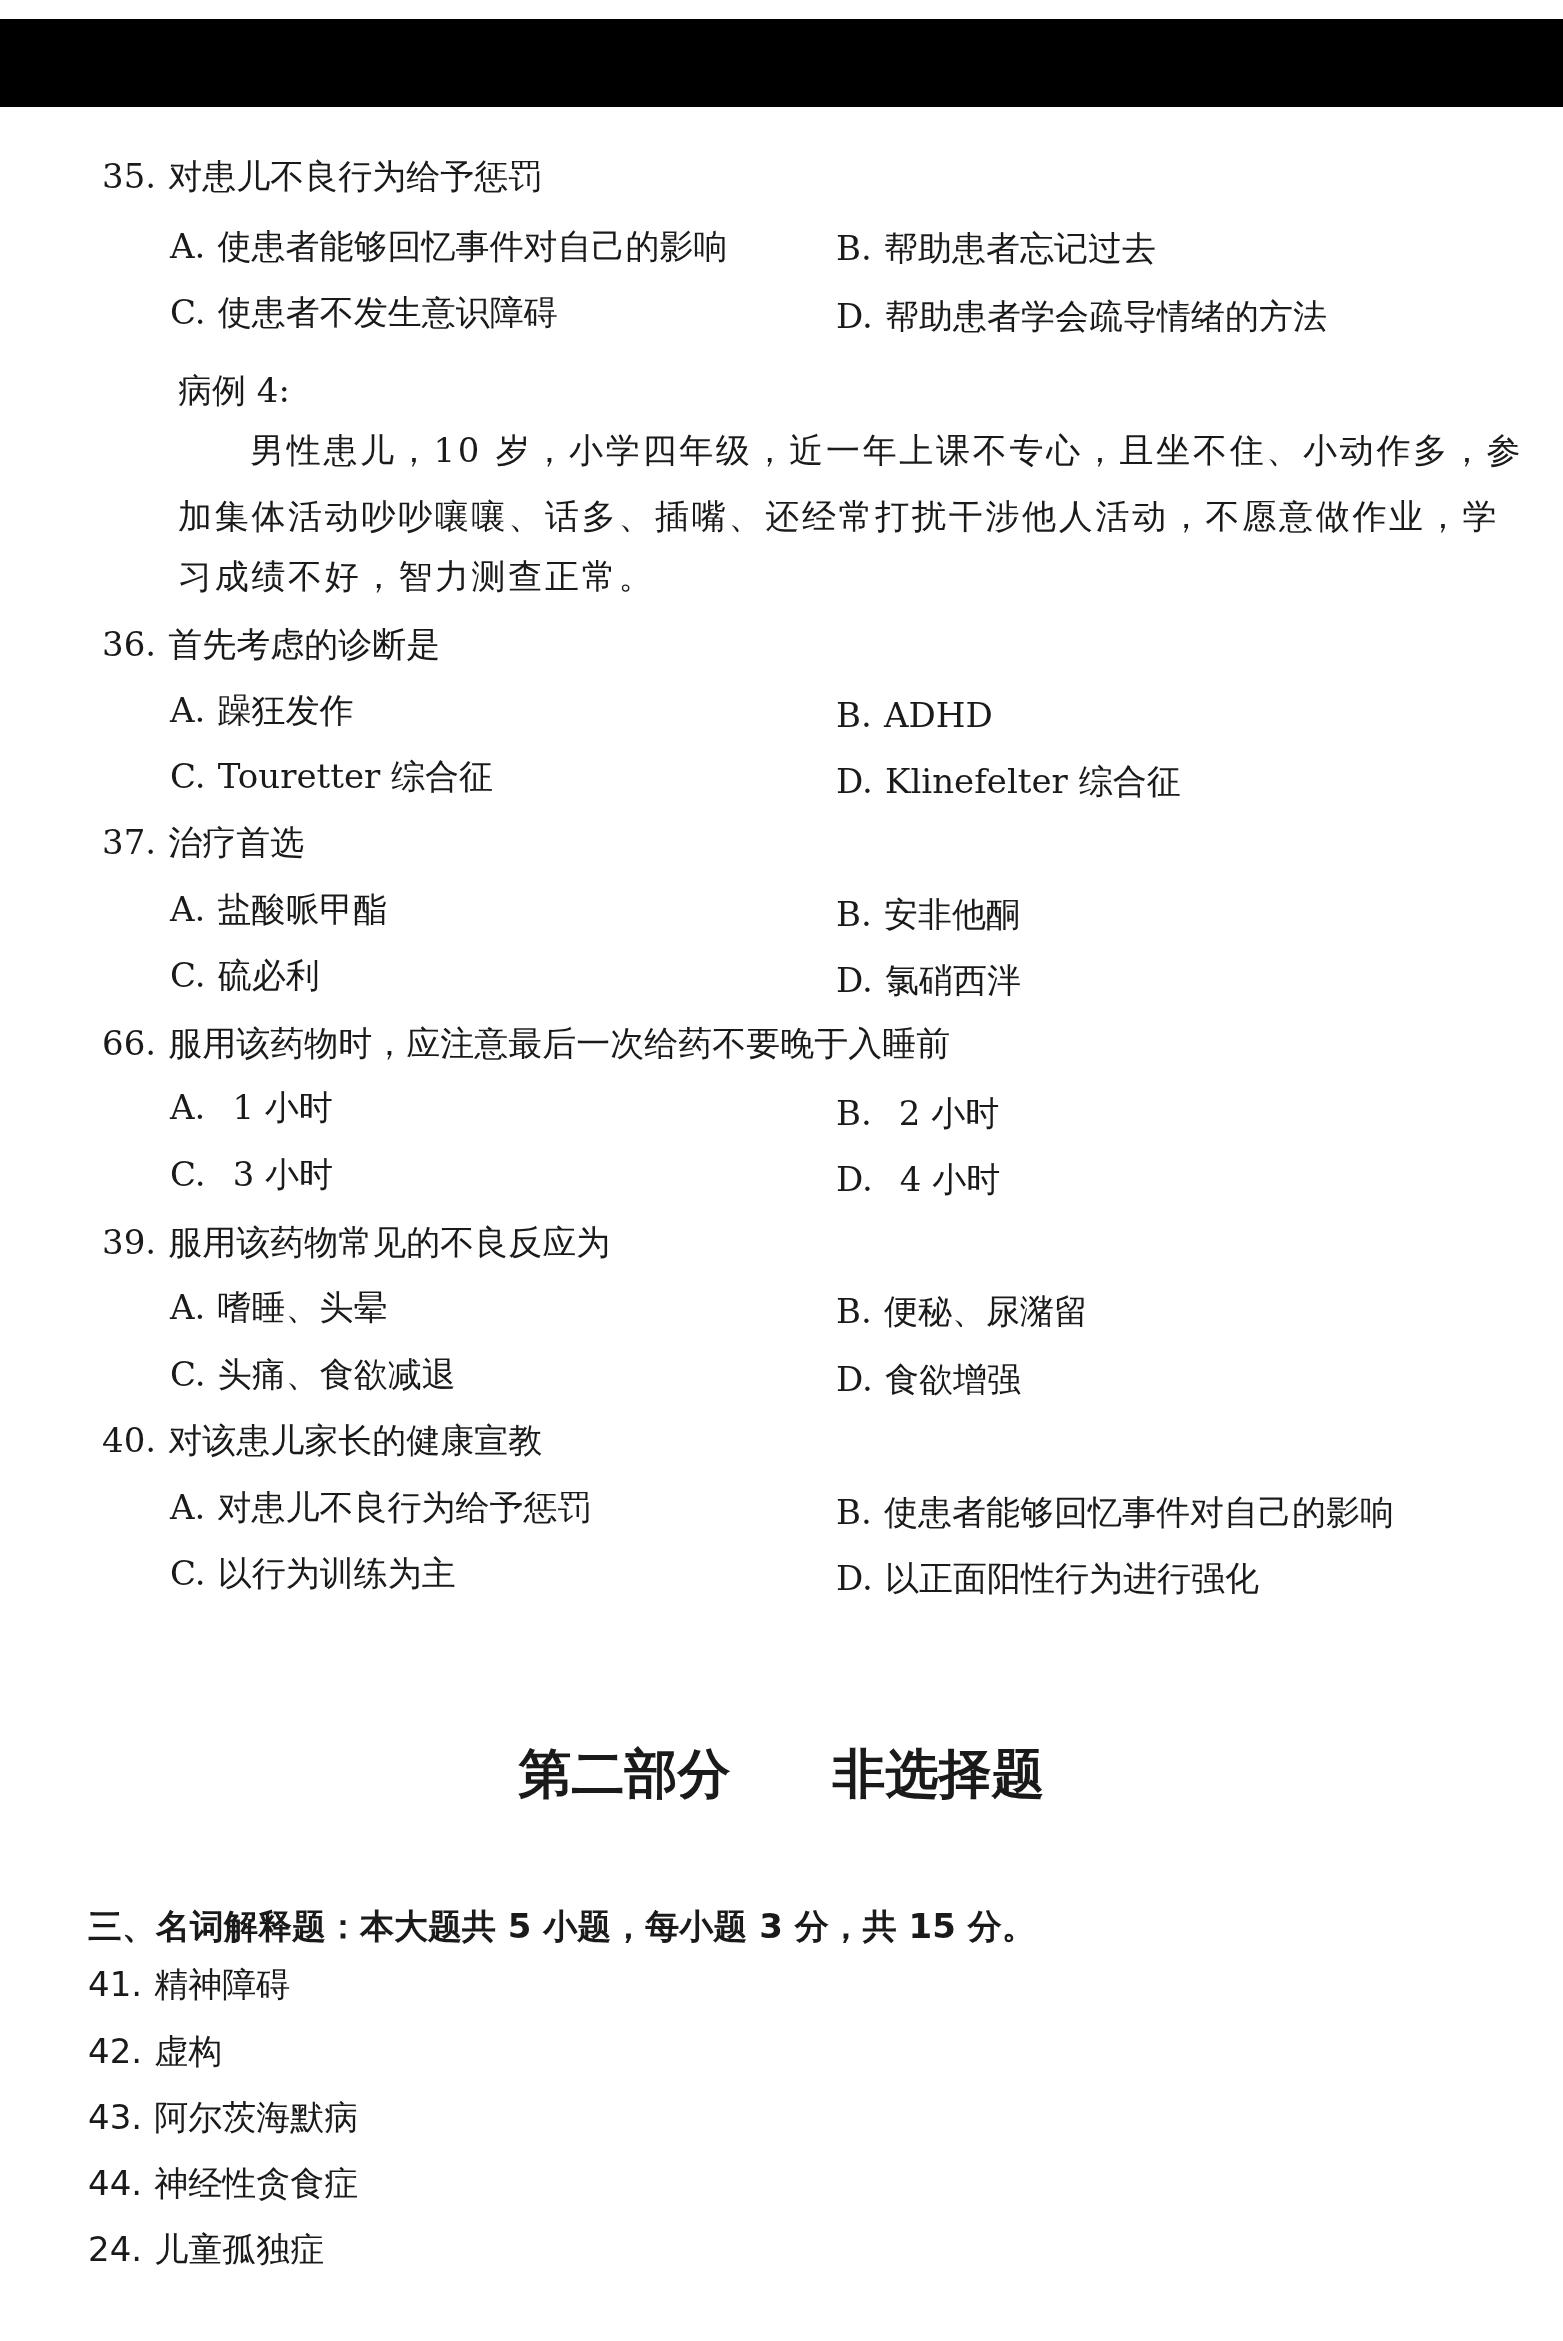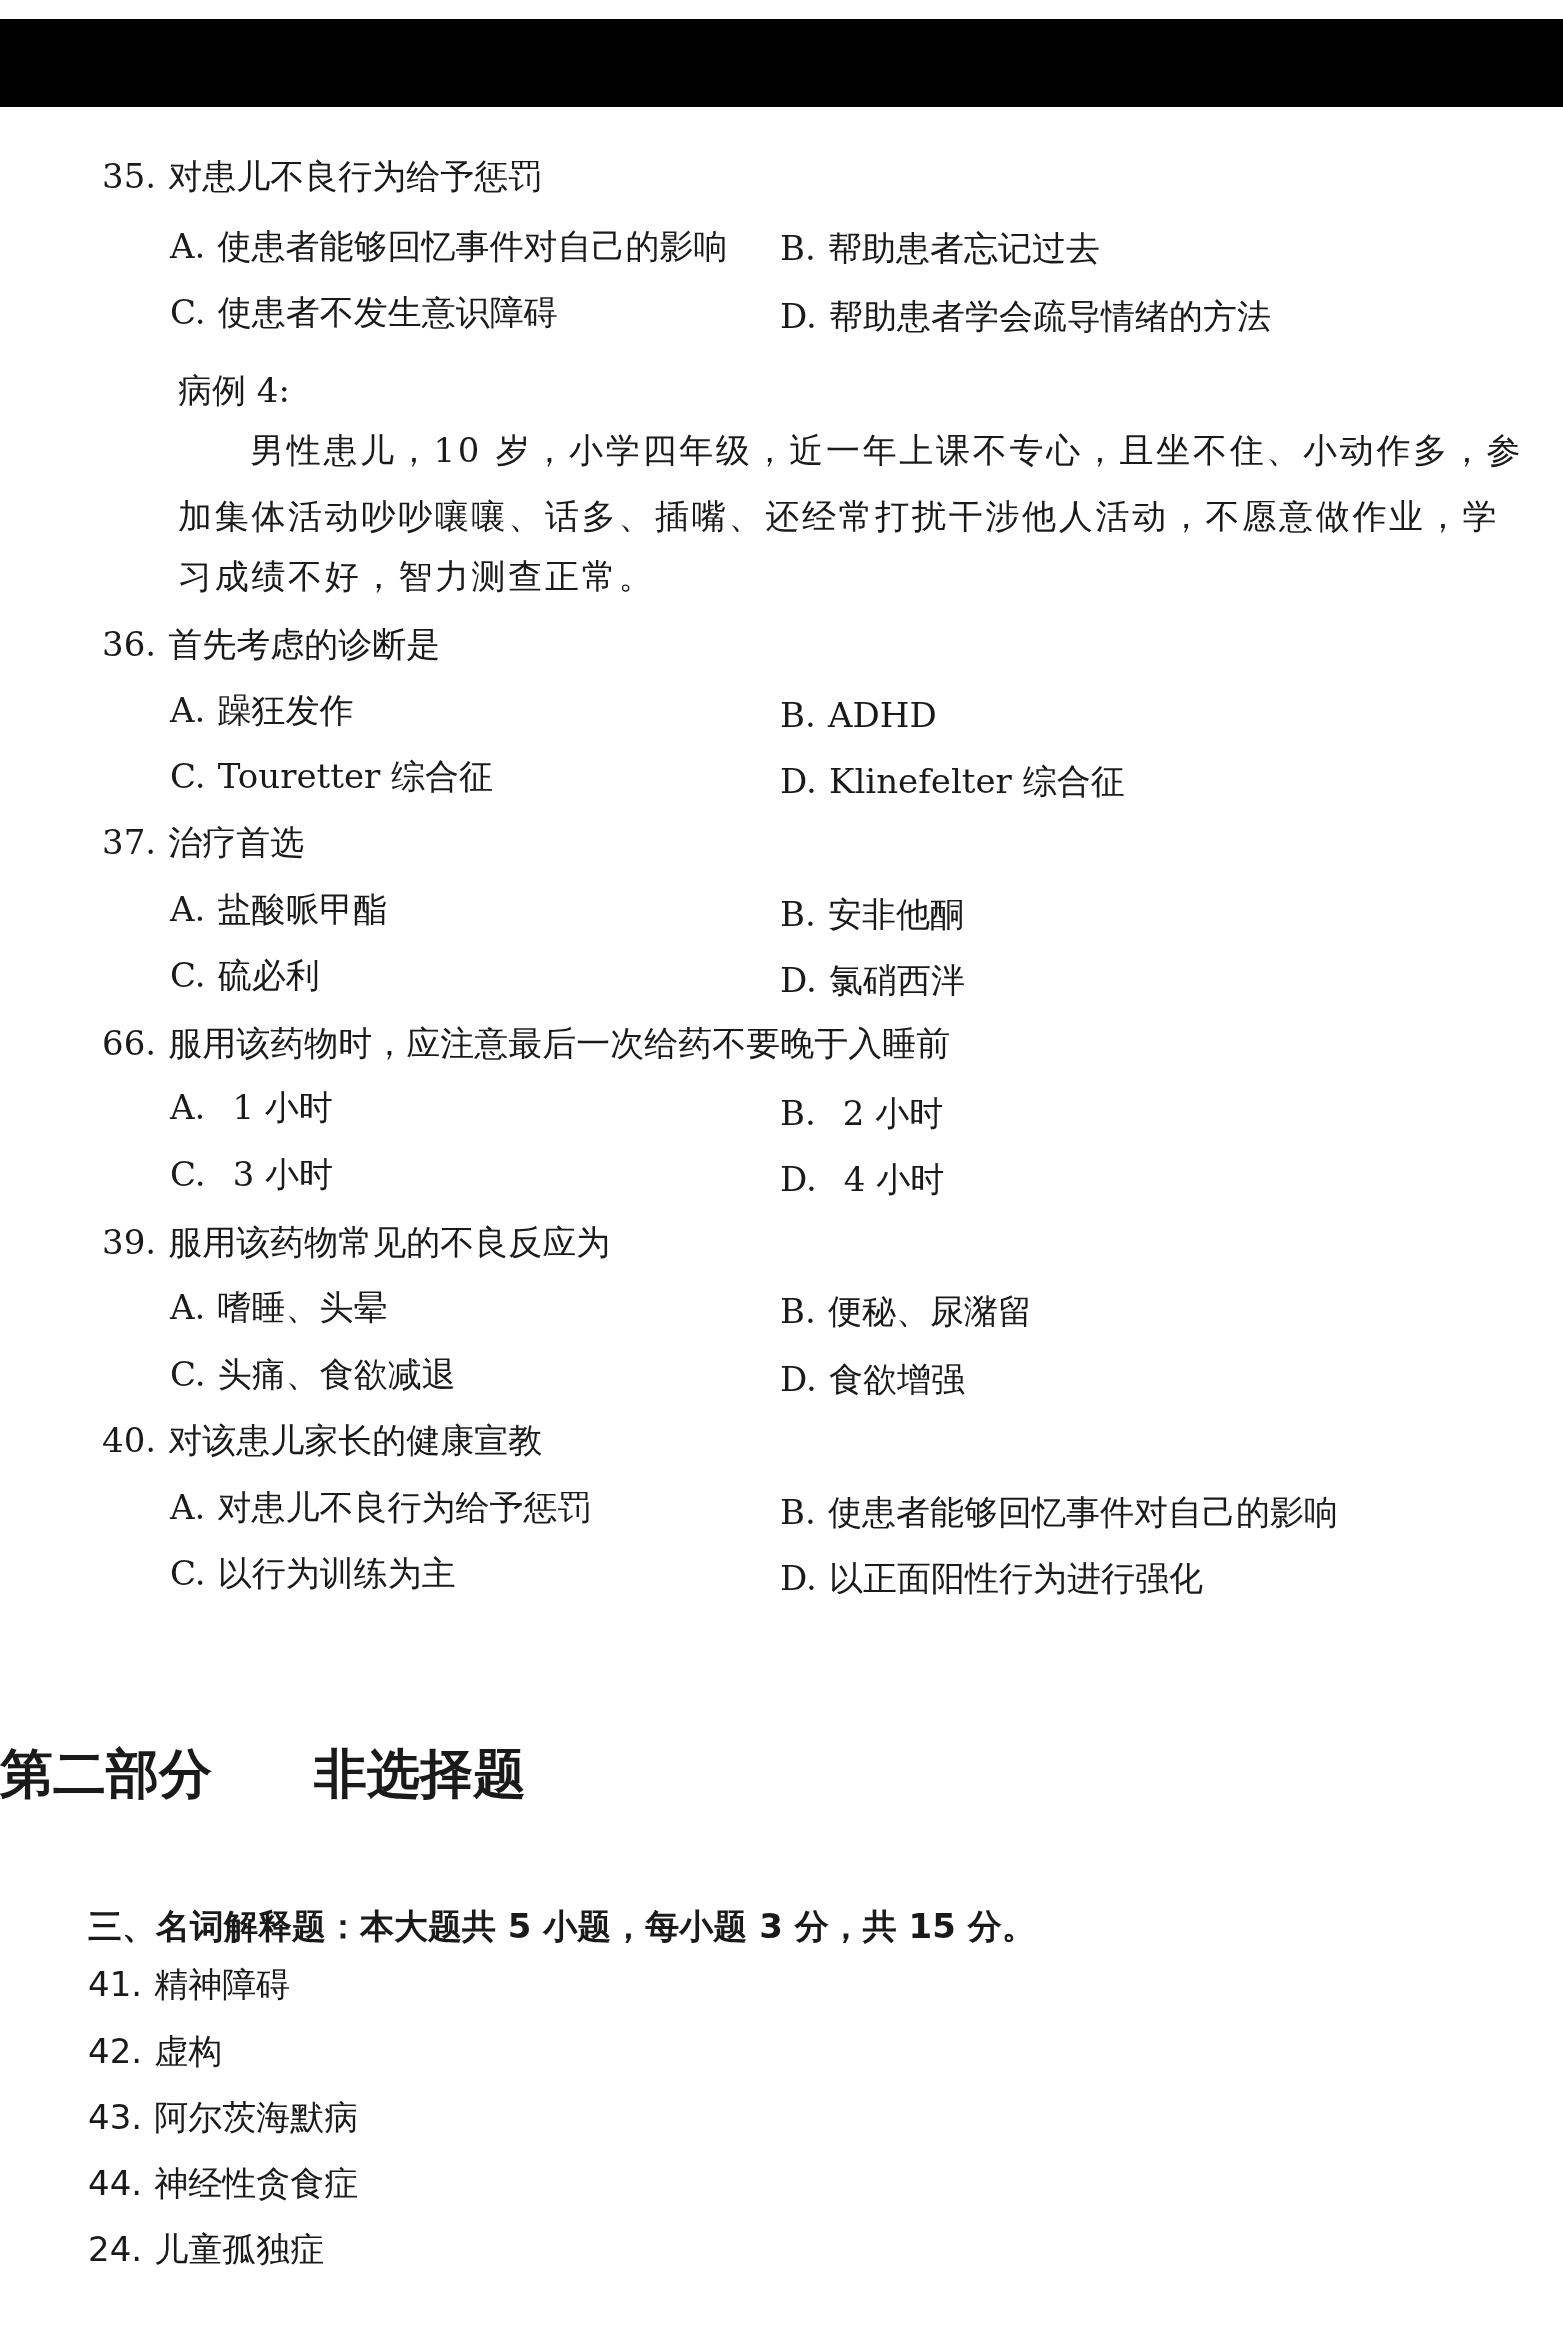--- a/index.html
+++ b/index.html
@@ -2,25 +2,25 @@
 <html style="font-size:11px"><head>
 <meta charset="utf-8">
 <style>
   html, body { margin:0; padding:0; background:#ffffff; }
   body { width:1563px; height:2342px; position:relative; overflow:hidden;
          font-family:"DejaVu Serif","Liberation Serif",serif; color:#1a1a1a; }
   .topbar { position:absolute; left:0; top:19px; width:1563px; height:88px; background:#000; }
   .line { position:absolute; font-size:34px; line-height:41px; white-space:nowrap; }
   .q { left:102px; }
   .optL { left:170px; }
-  .optR { left:780px;text-align:center; }
+  .optR { left:836px;text-align:center; }
   .case { left:178px; }
   .para { left:178px; font-size:34px; letter-spacing:2.7px; }
   .para.indent { left:250px; }
-  .section-title { position:absolute; left:0; width:1563px; top:1743px; 
+  .section-title { position:absolute; left:0; width:1563px; top:1743px; text-align:center;
                    font-family:"DejaVu Sans","Liberation Sans",sans-serif; font-weight:bold;
                    font-size:53px; line-height:61px; }
   .section-title span { display:inline-block; }
   .section-title .gap { width:102px; }
   .heading { left:88px; font-family:"DejaVu Sans","Liberation Sans",sans-serif; font-weight:bold; }
   .term { left:88px; font-family:"DejaVu Sans","Liberation Sans",sans-serif; }
   .lbl { display:inline-block; margin-right:12.2px; }
 </style>
 </head>
 <body>

